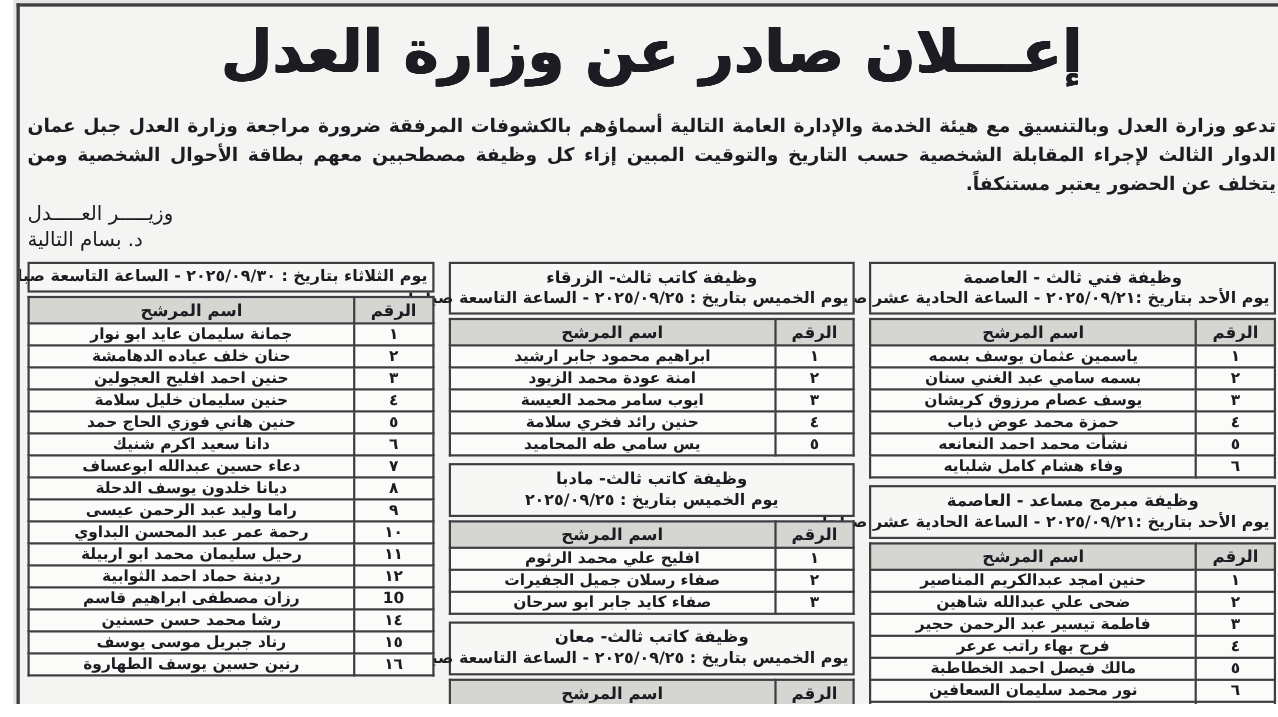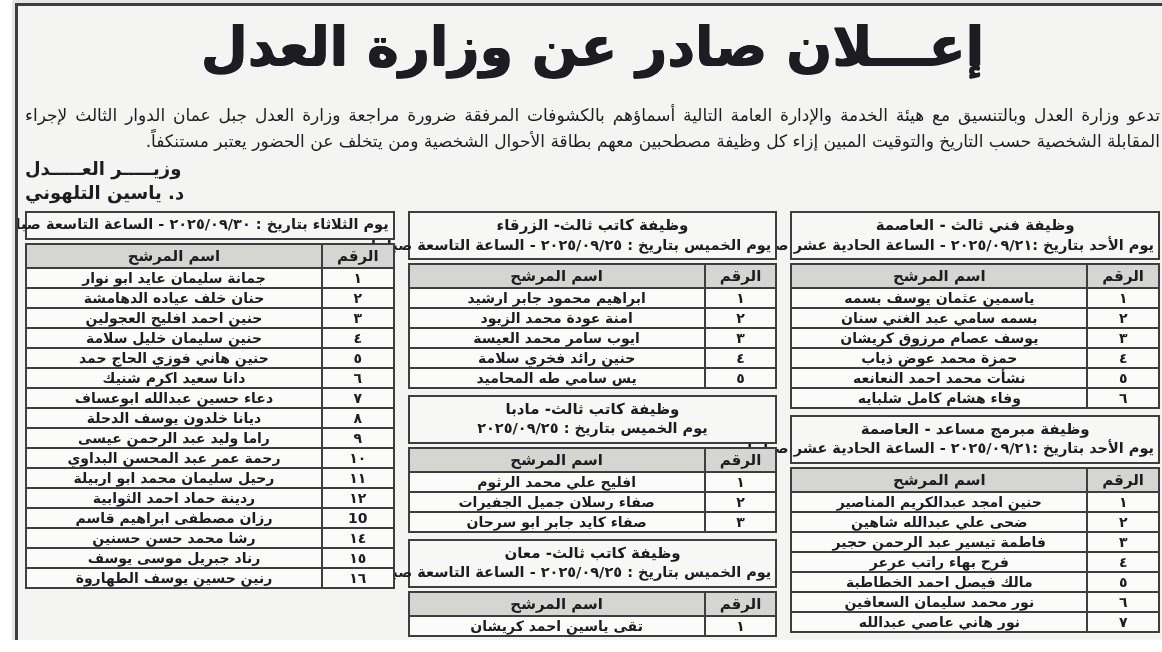--- a/index.html
+++ b/index.html
@@ -29,26 +29,26 @@
   }
   .main-title{
     direction:rtl;text-align:center;
     font-size:54px;font-weight:bold;line-height:1.45;
     letter-spacing:1px;
     text-shadow:0.6px 0 0 currentColor,-0.6px 0 0 currentColor,0 0.6px 0 currentColor;
     padding-top:2px;height:88px;
   }
   .body-text{
     direction:rtl;text-align:justify;
-    font-size:17px;font-weight:normal;line-height:1.55;
+    font-size:17px;font-weight:bold;line-height:1.55;
     margin-top:8px;
   }
   .signature{direction:rtl;margin-top:2px;}
   .signature div{
-    text-align:left;font-size:18px;font-weight:bold;line-height:1.35;
+    text-align:left;font-size:18px;font-weight:normal;line-height:1.35;
   }
   .columns{
     direction:rtl;
     display:flex;gap:13px;margin-top:6px;
     align-items:flex-start;
   }
   .col{flex:1;min-width:0;}
   .tblock{margin-bottom:6px;}
   .tb-head{
     direction:rtl;border:2px solid var(--border);
@@ -79,21 +79,21 @@
 
 <div class="page">
   <div class="frame">
 
     <h1 class="main-title">إعـــلان صادر عن وزارة العدل</h1>
 
     <p class="body-text">تدعو وزارة العدل وبالتنسيق مع هيئة الخدمة والإدارة العامة التالية أسماؤهم بالكشوفات المرفقة ضرورة مراجعة وزارة العدل جبل عمان الدوار الثالث لإجراء المقابلة الشخصية حسب التاريخ والتوقيت المبين إزاء كل وظيفة مصطحبين معهم بطاقة الأحوال الشخصية ومن يتخلف عن الحضور يعتبر مستنكفاً.</p>
 
     <div class="signature">
       <div>وزيـــــر العـــــدل</div>
-      <div>د. ياسين التلهوني</div>
+      <div>د. بسام التالية</div>
     </div>
 
     <div class="columns">
 
       <div class="col">
         <div class="tblock">
             <div class="tb-head">
               <div class="tb-title">وظيفة فني ثالث  - العاصمة</div>
               <div class="tb-schedule">يوم الأحد بتاريخ :٢٠٢٥/٠٩/٢١ - الساعة الحادية عشر صباحاً</div>
             </div>

